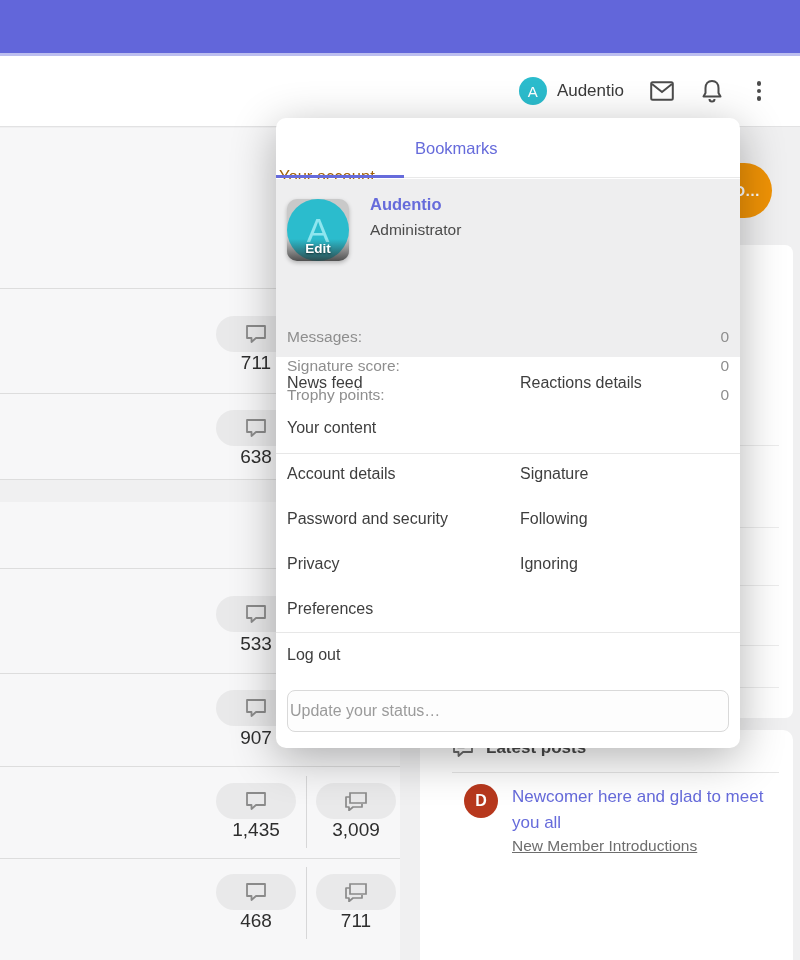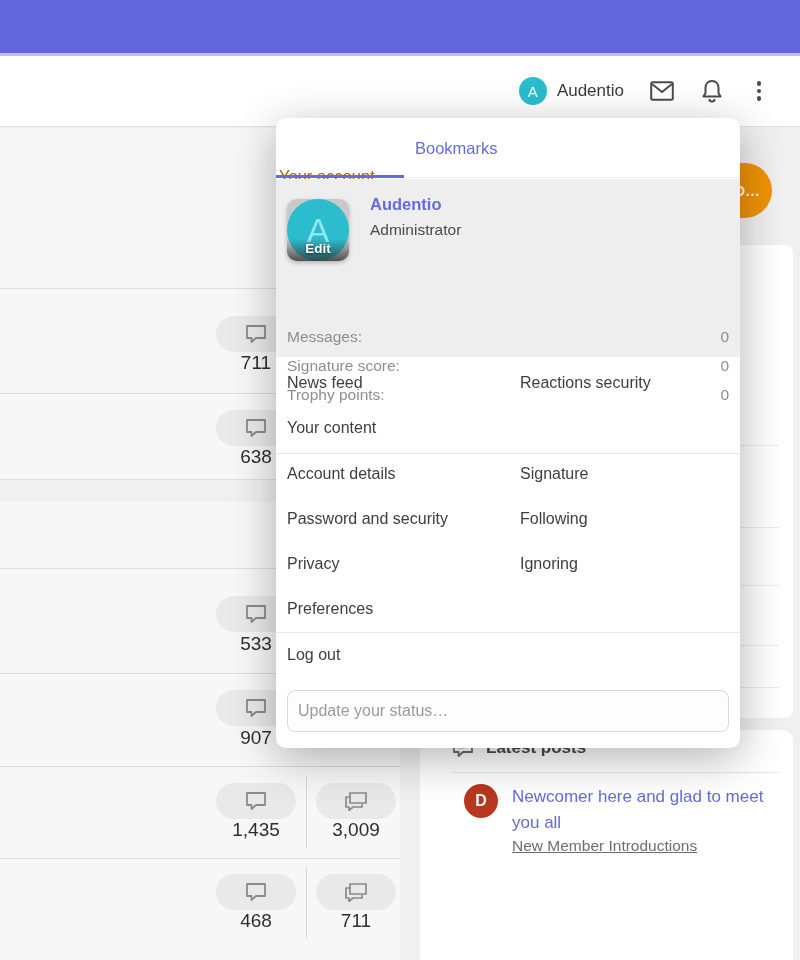--- a/index.html
+++ b/index.html
@@ -76,21 +76,21 @@
                color:#ffffff; font-size:13.5px; font-weight:bold; text-align:center; line-height:20px;
                text-shadow:0 1px 2px rgba(0,0,0,.6); }
   .dd-username { position:absolute; left:94px; top:16px; font-size:16.5px; font-weight:bold; color:#666bdb; cursor:pointer; }
   .dd-role { position:absolute; left:94px; top:42px; font-size:15.5px; color:#4b4b4b; }
   .dd-stat { position:absolute; left:11px; right:11px; height:29px; display:flex;
              justify-content:space-between; align-items:center; font-size:15.5px; color:#8e8e8e; }
   .dd-link { position:absolute; font-size:16px; color:#3e3e3e; cursor:pointer; white-space:nowrap; }
   .dd-sep { position:absolute; left:0; width:464px; height:1px; background:#e7e7e7; }
   .dd-status-input { position:absolute; left:11px; top:572px; width:442px; height:42px;
              border:1px solid #d9d9d9; border-radius:8px; background:#fdfdfd; outline:none;
-             font-family:inherit; font-size:16px; color:#3e3e3e; padding:0 10px; }
+             font-family:inherit; font-size:16px; color:#3e3e3e; padding:0 2px; }
   .dd-status-input::placeholder { color:#9b9b9b; }
 
   svg { display:block; }
 </style>
 </head>
 <body>
 
 <div class="abs topbar"></div>
 <div class="abs topbar-edge"></div>
 
@@ -243,21 +243,21 @@
       <span>Signature score:</span>
       <span>0</span>
     </div>
     <div class="dd-stat" style="top:201px;">
       <span>Trophy points:</span>
       <span>0</span>
     </div>
   </div>
 
   <div class="dd-link" style="left:11px; top:256px;">News feed</div>
-  <div class="dd-link" style="left:244px; top:256px;">Reactions security</div>
+  <div class="dd-link" style="left:244px; top:256px;">Reactions details</div>
   <div class="dd-link" style="left:11px; top:301px;">Your content</div>
 
   <div class="dd-sep" style="top:335px;"></div>
 
   <div class="dd-link" style="left:11px; top:347px;">Account details</div>
   <div class="dd-link" style="left:244px; top:347px;">Signature</div>
   <div class="dd-link" style="left:11px; top:392px;">Password and security</div>
   <div class="dd-link" style="left:244px; top:392px;">Following</div>
   <div class="dd-link" style="left:11px; top:437px;">Privacy</div>
   <div class="dd-link" style="left:244px; top:437px;">Ignoring</div>

